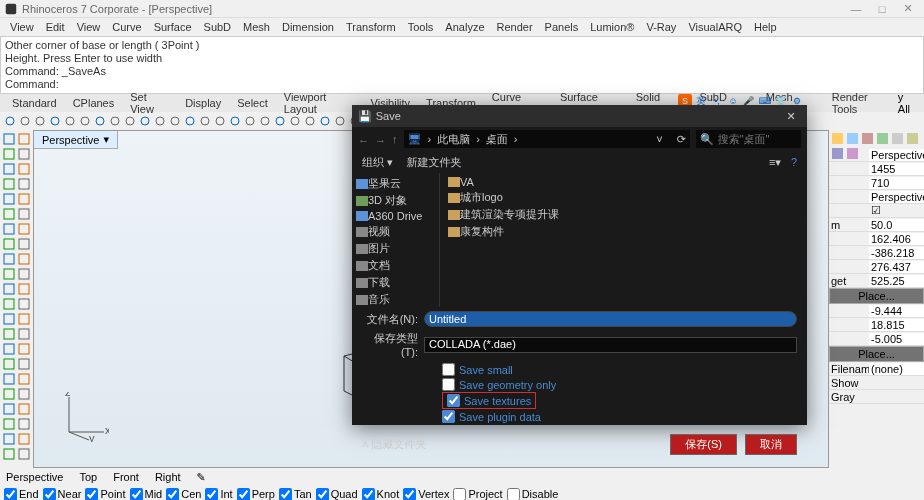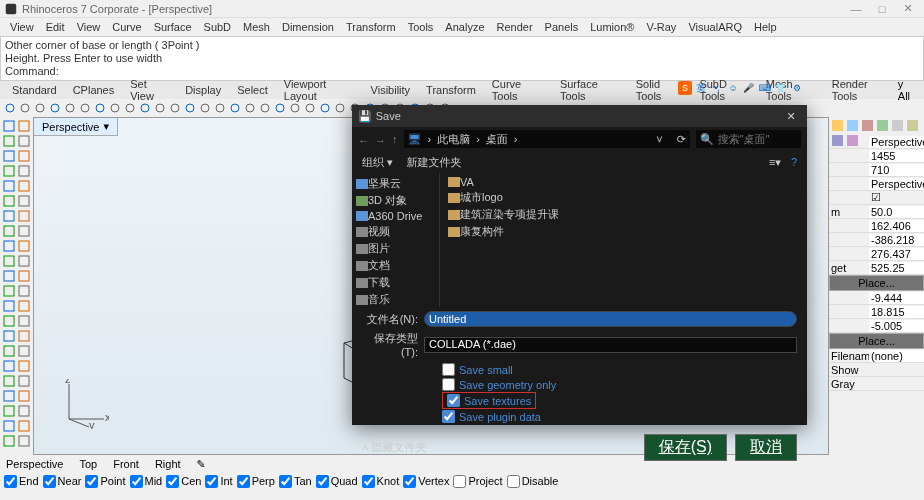--- a/index.html
+++ b/index.html
@@ -62,21 +62,21 @@
 .dlg-form .row label{width:56px;text-align:right;margin-right:6px;}
 .dlg-form .row input,.dlg-form .row .sel{flex:1;background:#0a0a0a;border:1px solid #444;height:16px;color:#fff;padding:0 4px;font-size:11px;}
 .dlg-form .row input.fn{background:#1e5ea8;color:#fff;border-radius:8px;}
 .dlg-opts{padding-left:80px;}
 .dlg-opts .opt{display:flex;align-items:center;gap:4px;color:#4a8ad4;padding:1px 0;}
 .dlg-opts .opt input{accent-color:#4a8ad4;}
 .dlg-opts .opt.boxed{border:1.5px solid #d03030;padding:1px 4px;width:fit-content;}
 .dlg-footer{display:flex;align-items:center;padding:6px 10px;gap:8px;}
 .dlg-footer .hide{color:#ccc;cursor:pointer;}
 .dlg-footer .btns{margin-left:auto;display:flex;gap:8px;}
-.dlg-footer button{background:#14532d;border:1px solid #666;color:#fff;padding:2px 14px;cursor:pointer;font-size:16px;text-decoration:underline;}
+.dlg-footer button{background:#b91c1c;border:1px solid #666;color:#fff;padding:2px 14px;cursor:pointer;font-size:11px;}
 </style>
 </head>
 <body>
 
 <div class="titlebar">
   <svg class="icon" viewBox="0 0 16 16">
       <rect x="2" y="2" width="12" height="12" fill="#333" rx="2"></rect>
     </svg>
   <span class="titlebar-text">Rhinoceros 7 Corporate - [Perspective]</span>
   <div class="win-btns">
@@ -102,20 +102,21 @@
     <span>Panels</span>
     <span>Lumion®</span>
     <span>V-Ray</span>
     <span>VisualARQ</span>
     <span>Help</span>
   </div>
 
 <div class="cmdarea">
   <div>Other corner of base or length ( 3Point )</div>
   <div>Height. Press Enter to use width</div>
+  <div>Command: _SaveAs</div>
   <div>Command:</div>
 </div>
 
 <div class="tabbar" id="tabbar">
   <span class="tab">Standard</span>
     <span class="tab">CPlanes</span>
     <span class="tab">Set View</span>
     <span class="tab">Display</span>
     <span class="tab">Select</span>
     <span class="tab">Viewport Layout</span>

